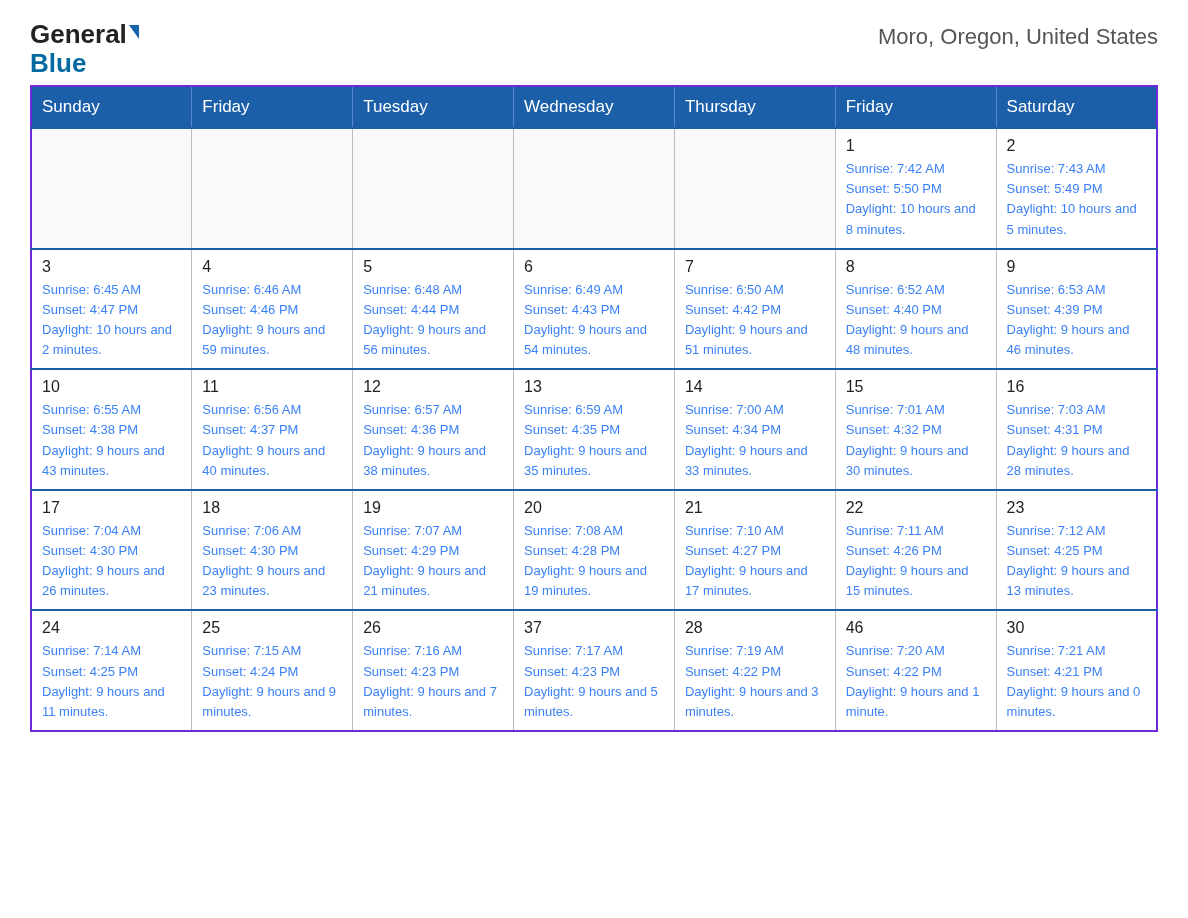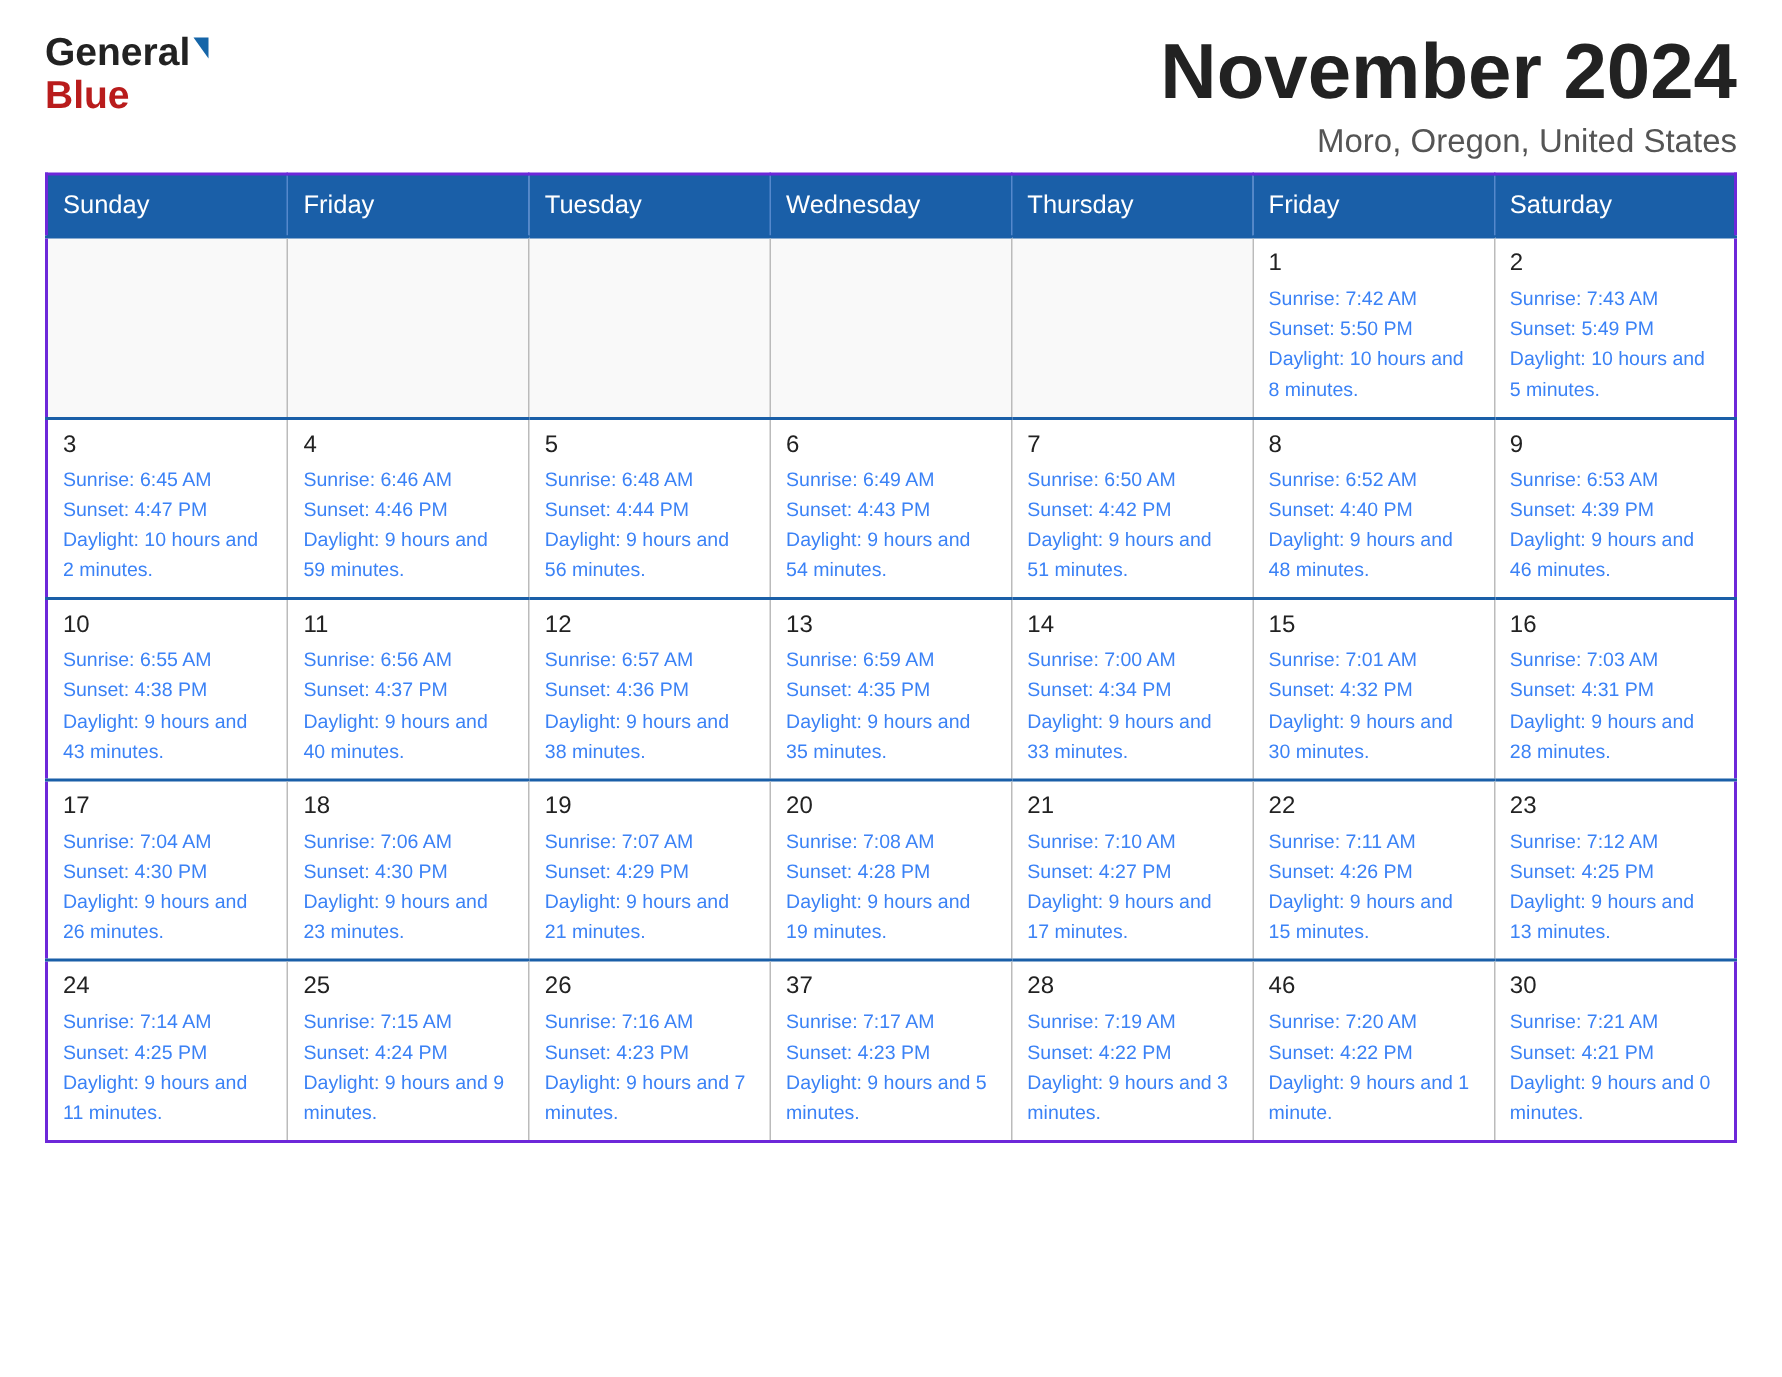--- a/index.html
+++ b/index.html
@@ -24,21 +24,21 @@
     }
     .logo-text-general {
       font-size: 26px;
       font-weight: bold;
       color: #222;
       line-height: 1.1;
     }
     .logo-text-blue {
       font-size: 26px;
       font-weight: bold;
-      color: #b91c1c;
+      color: #0369a1;
       line-height: 1.1;
     }
     .logo-arrow {
       display: inline-block;
       width: 0;
       height: 0;
       border-left: 10px solid transparent;
       border-right: 0px solid transparent;
       border-top: 14px solid #1565a8;
       margin-left: 2px;
@@ -114,21 +114,20 @@
 
 <div class="header-area">
   <div class="logo">
     <div class="logo-line1">
       <span class="logo-text-general">General</span>
       <span class="logo-arrow"></span>
     </div>
     <span class="logo-text-blue">Blue</span>
   </div>
   <div class="title-area">
-    <div class="title-month">November 2024</div>
     <div class="title-location">Moro, Oregon, United States</div>
   </div>
 </div>
 
 <table class="calendar">
   <thead>
     <tr>
     <th>Sunday</th>
         <th>Friday</th>
         <th>Tuesday</th>

